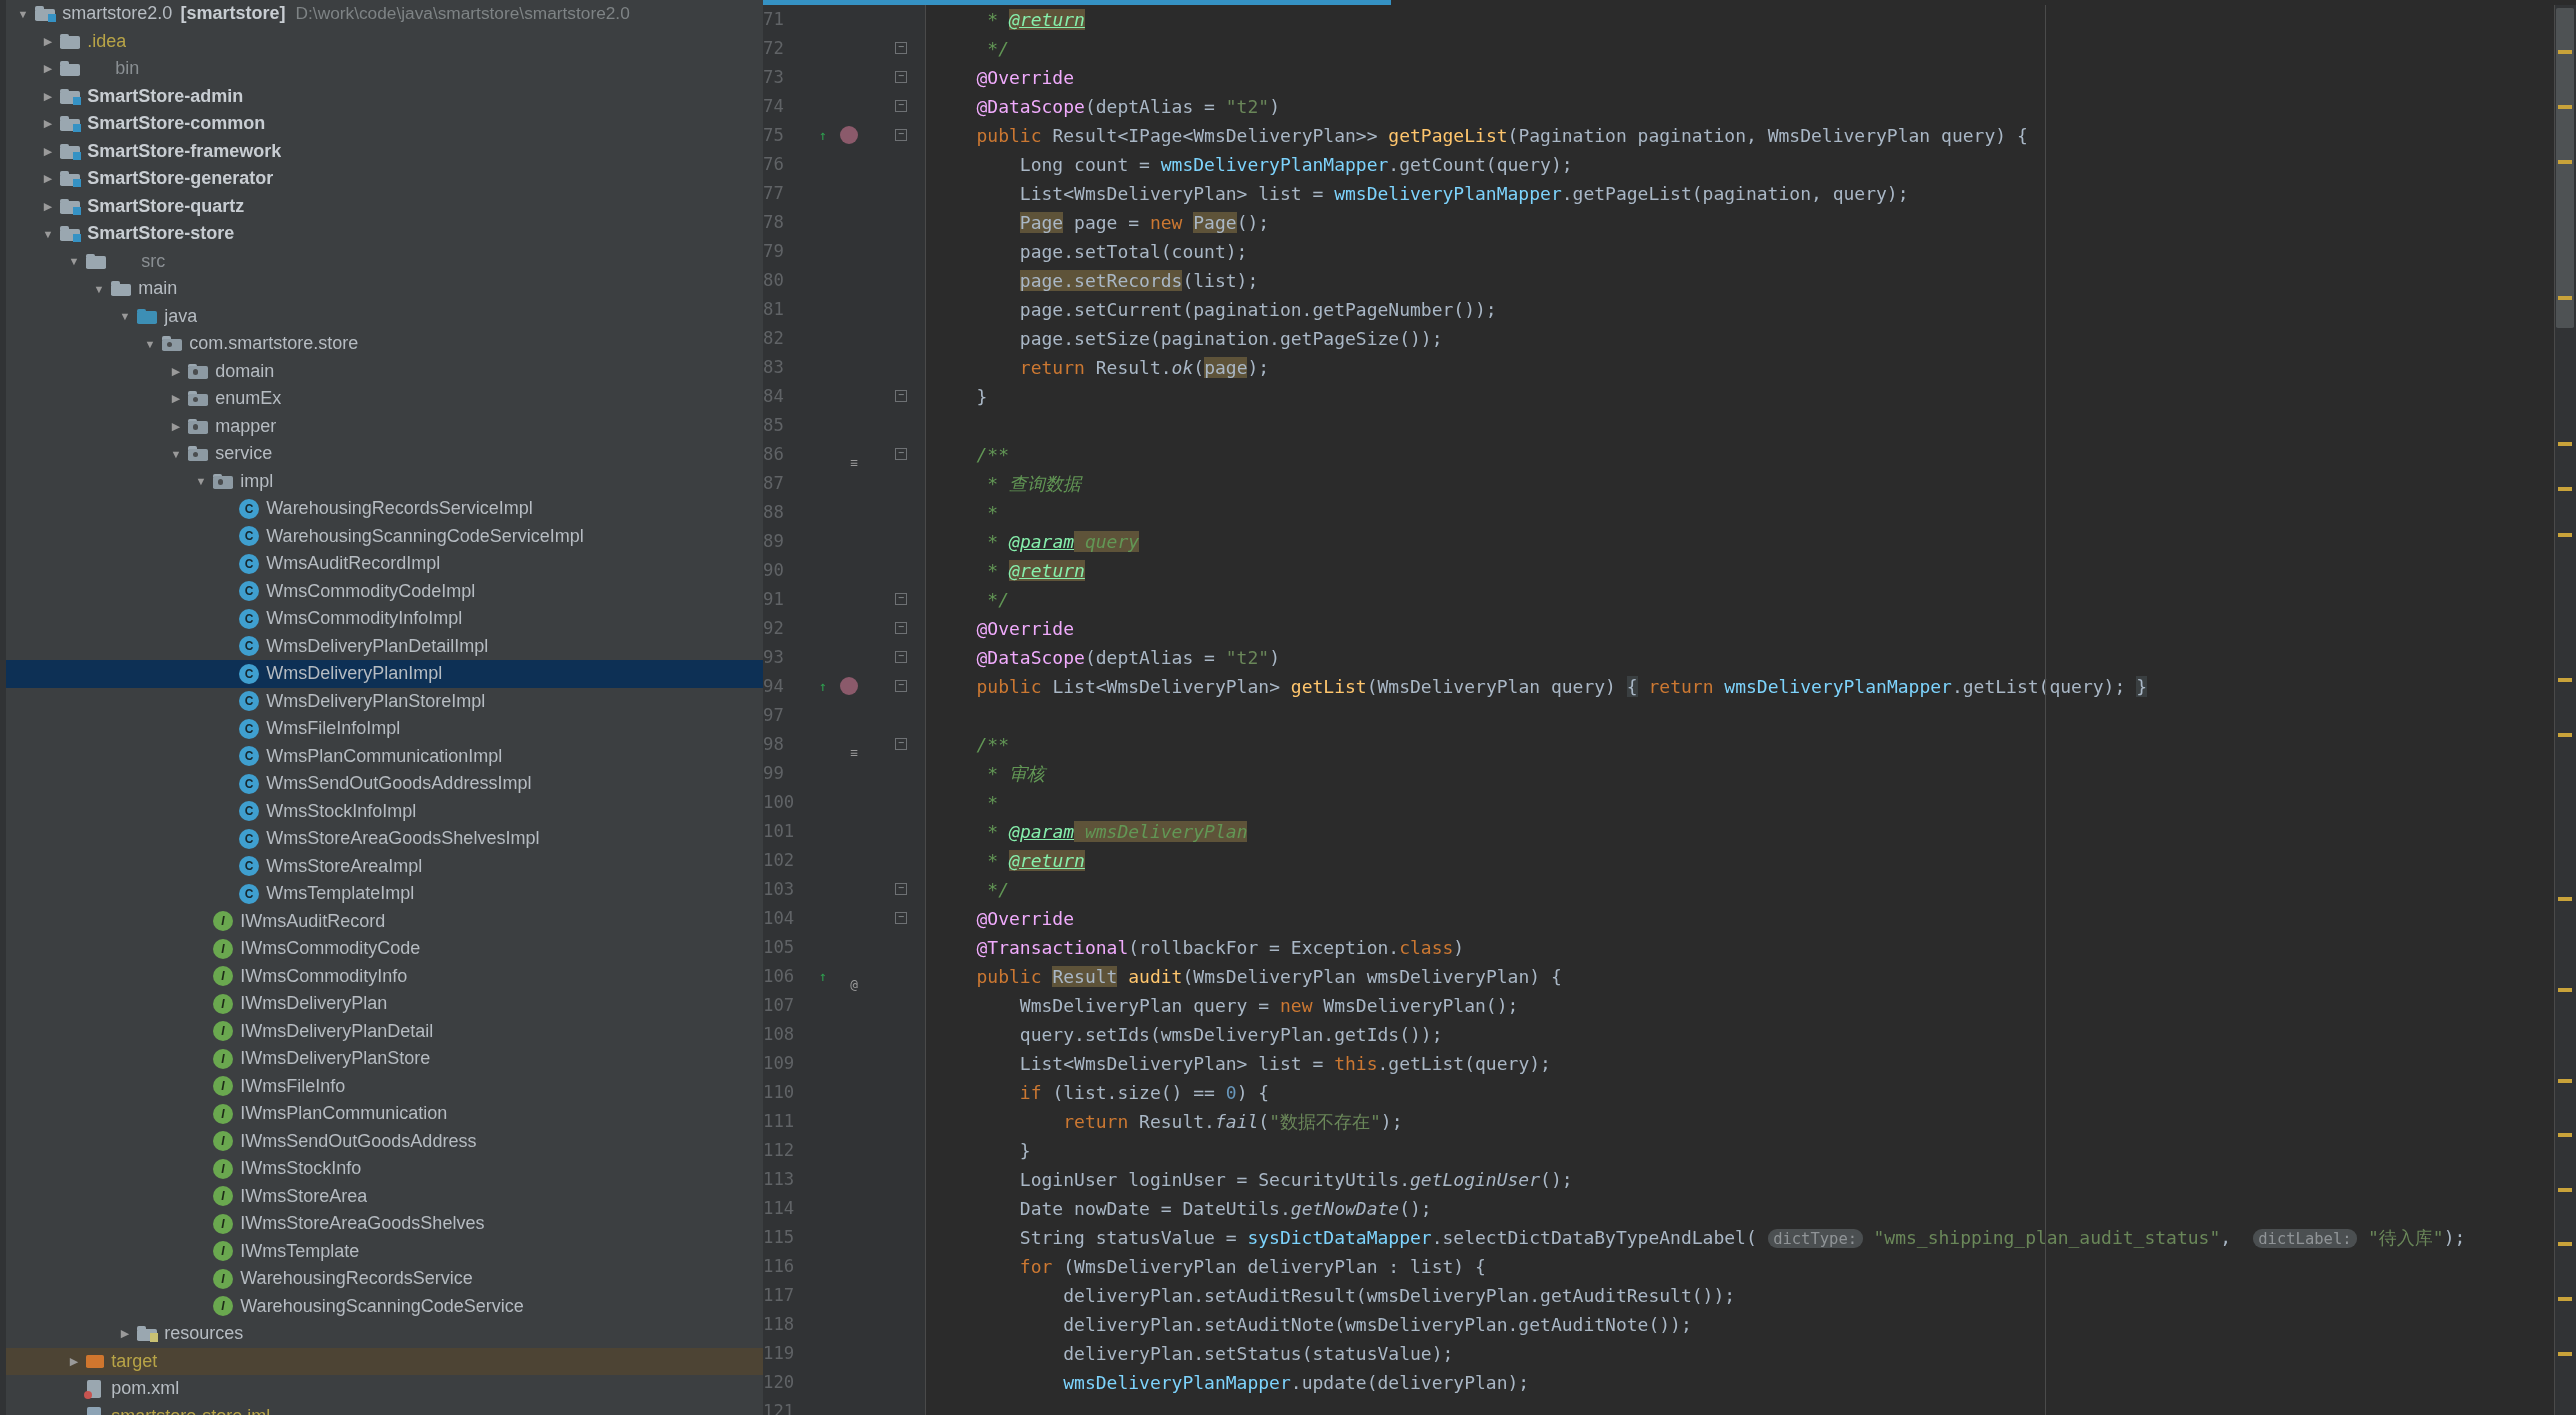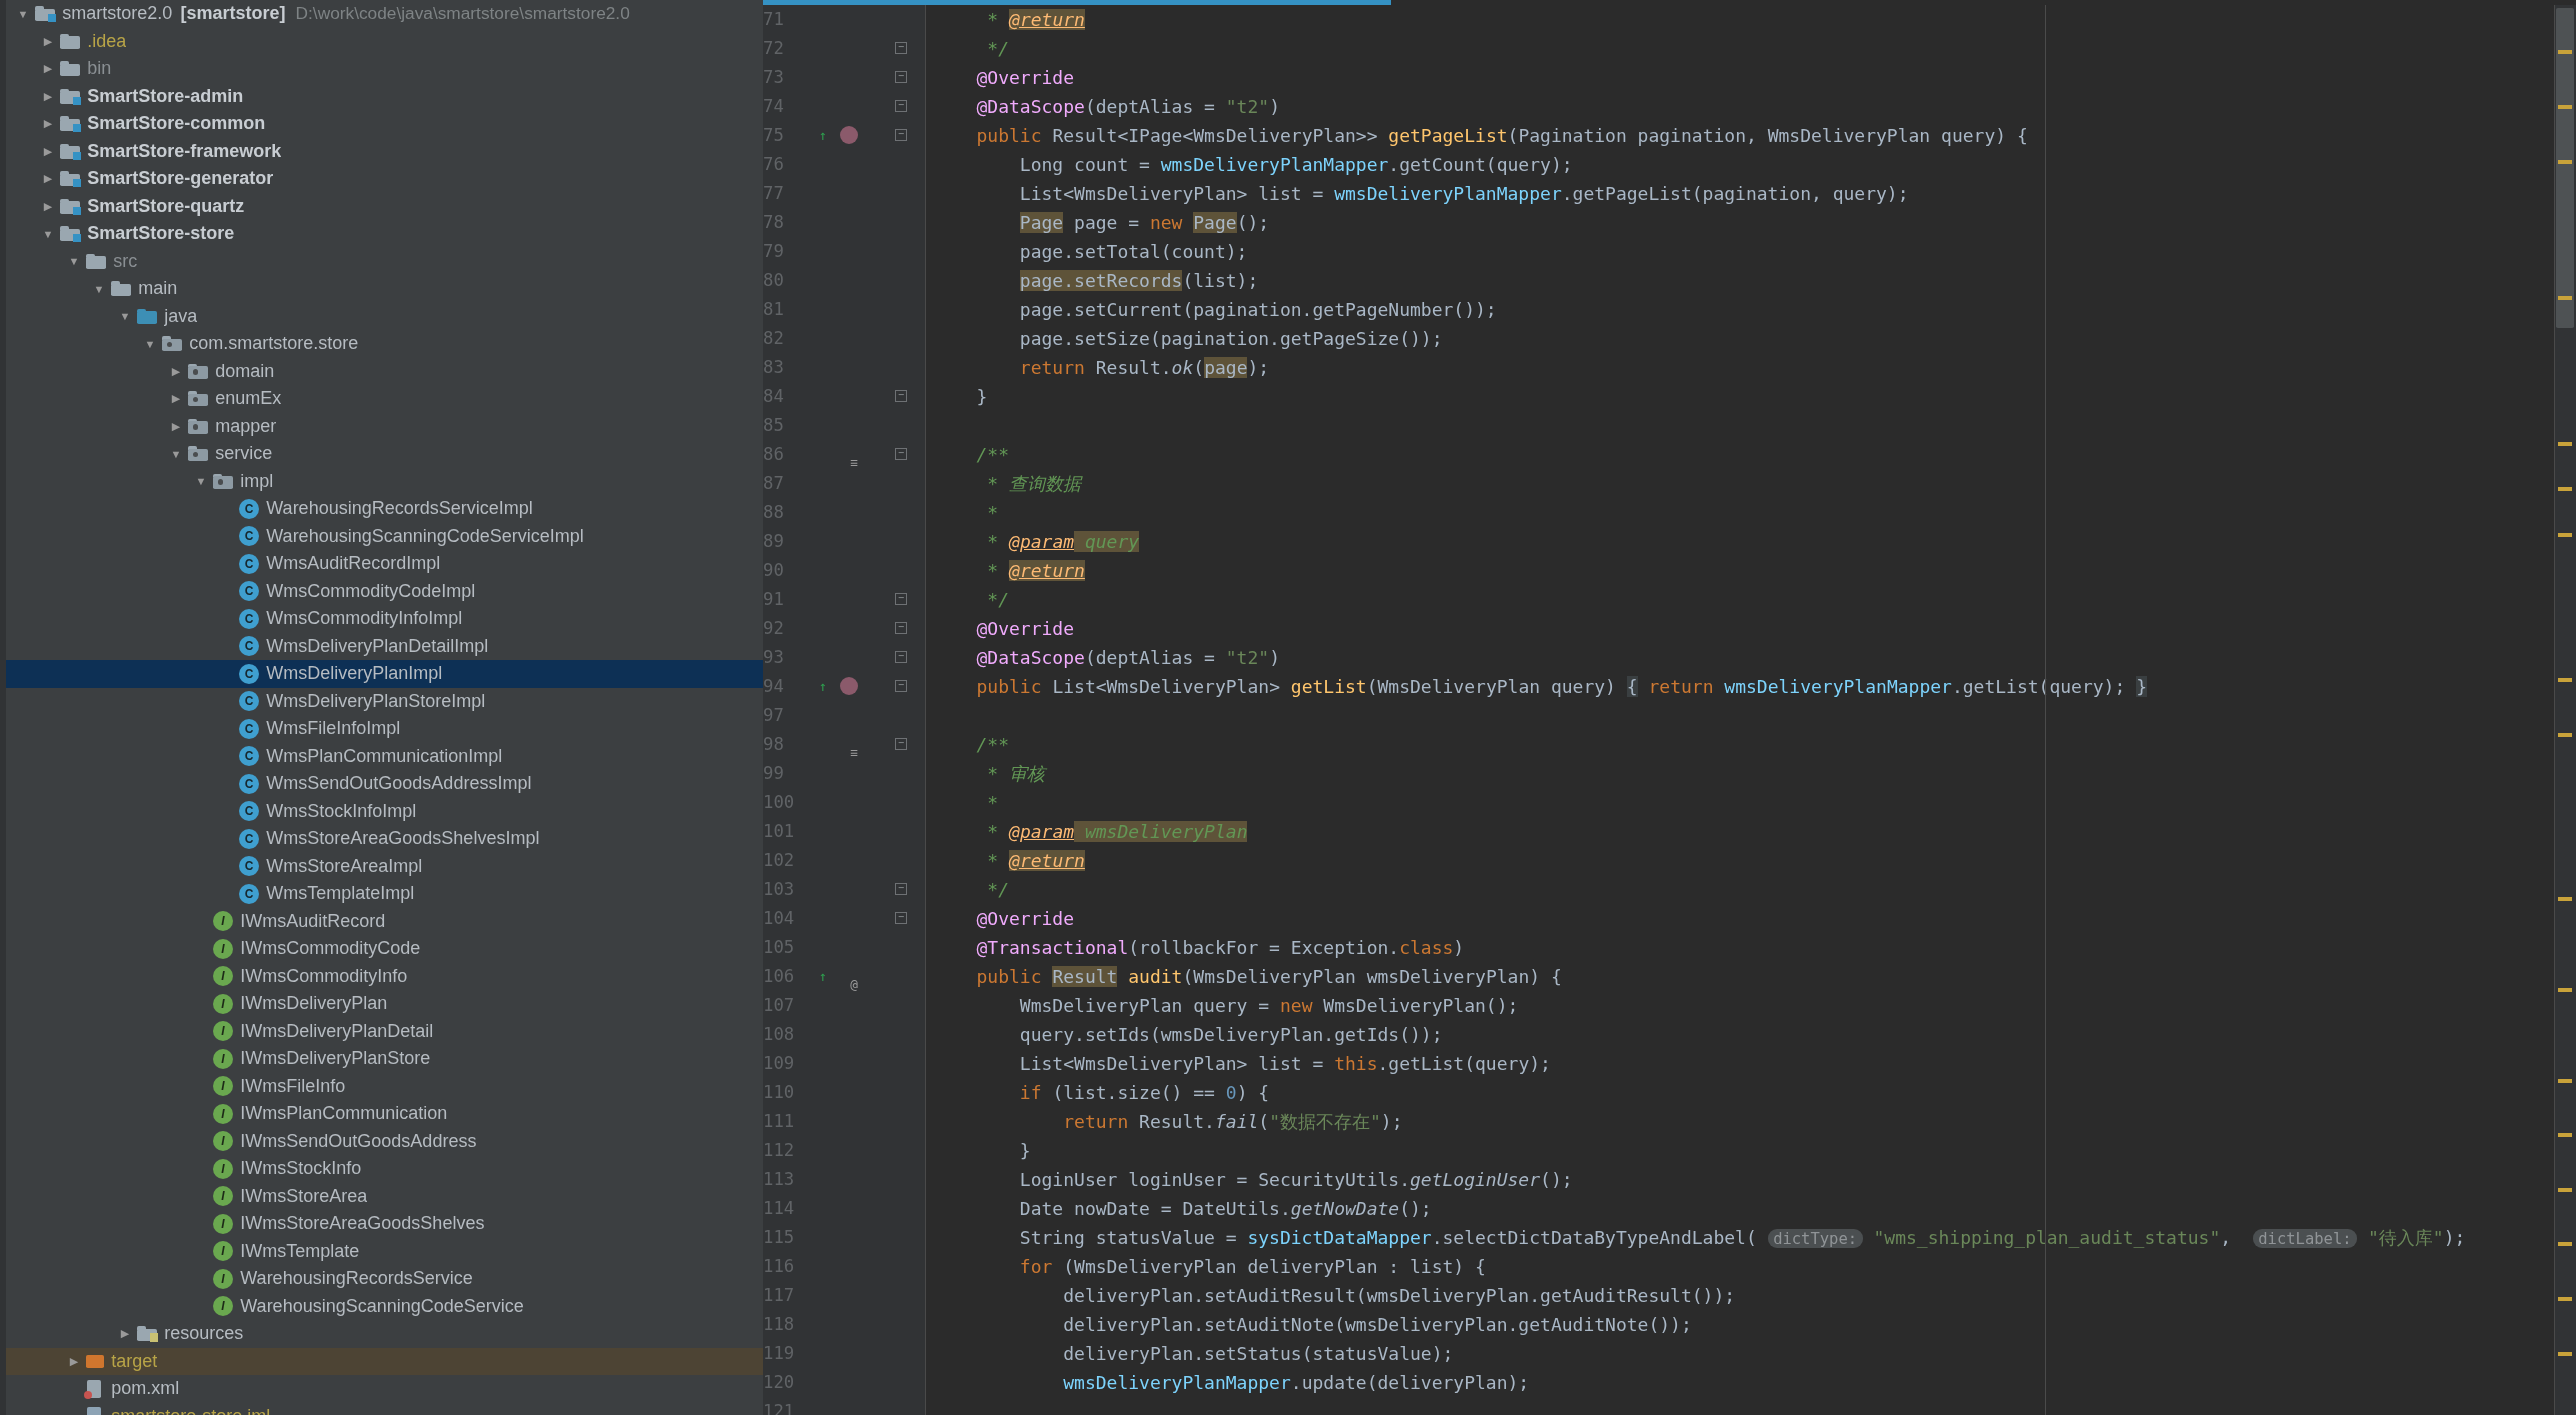--- a/index.html
+++ b/index.html
@@ -63,21 +63,21 @@
       display:inline-flex; align-items:center; justify-content:center; line-height:1; }
   
   .ic-xml { width:18px; height:20px; }
   .ic-xml .pg { position:absolute; left:0.9px; top:0.9px; width:14.6px; height:18px; background:#9aa7b0; border-radius:1.8px;}
   .ic-xml .bug { position:absolute; left:-1.8px; bottom:0px; width:8.2px; height:8.2px; border-radius:50%; background:#c75450;}
   .ic-iml { width:18px; height:20px; }
   .ic-iml .pg { position:absolute; left:0.9px; top:0.9px; width:14.6px; height:18px; background:#8da3b5; border-radius:1.8px;}
 
   .lbl { overflow:hidden; text-overflow:clip; }
   .lbl.bold { font-weight:bold; color:#c8cdd2; }
-  .lbl.dim { color:#8a8f93; }
+  .lbl.dim { color:#8a8f93;margin-left:28px; }
   .lbl.yellow { color:#b8a447; }
   .lbl.path { color:#7e8385; font-weight:normal; margin-left:10px; font-size:17.3px;}
   .lbl.name { color:#b6bcc2; }
 
   
   .i0{padding-left:11px}.i1{padding-left:36px}.i2{padding-left:62px}.i3{padding-left:87px}
   .i4{padding-left:113px}.i5{padding-left:138px}.i6{padding-left:164px}.i7{padding-left:189px}
   .i8{padding-left:215px}
 
   
@@ -127,21 +127,21 @@
     height:29px; line-height:29px;
     font-size:18px; color:#a9b7c6;
     white-space:pre;
   }
   
   .kw   { color:#cc7832; }
   .ann  { color:#f0abfc; }
   .str  { color:#6a8759; }
   .num  { color:#6897bb; }
   .cmtd { color:#629755; font-style:italic; }
-  .cmtt { color:#fdba74; font-style:italic; text-decoration:underline; }
+  .cmtt { color:#86efac; font-style:italic; text-decoration:underline; }
   .fld  { color:#7dd3fc; }
   .mth  { color:#ffc66d; }
   .stat { color:#a9b7c6; font-style:italic; }
   .cls  { color:#a9b7c6; }
   .hl   { background:#5e5339; }
   .hint { background:#4b4f51; color:#909497; font-size:15.5px; padding:0.9px 5.5px; border-radius:9px; }
   .sel-br { background:#3a3f41; }
 
   
   #marker-bar {

